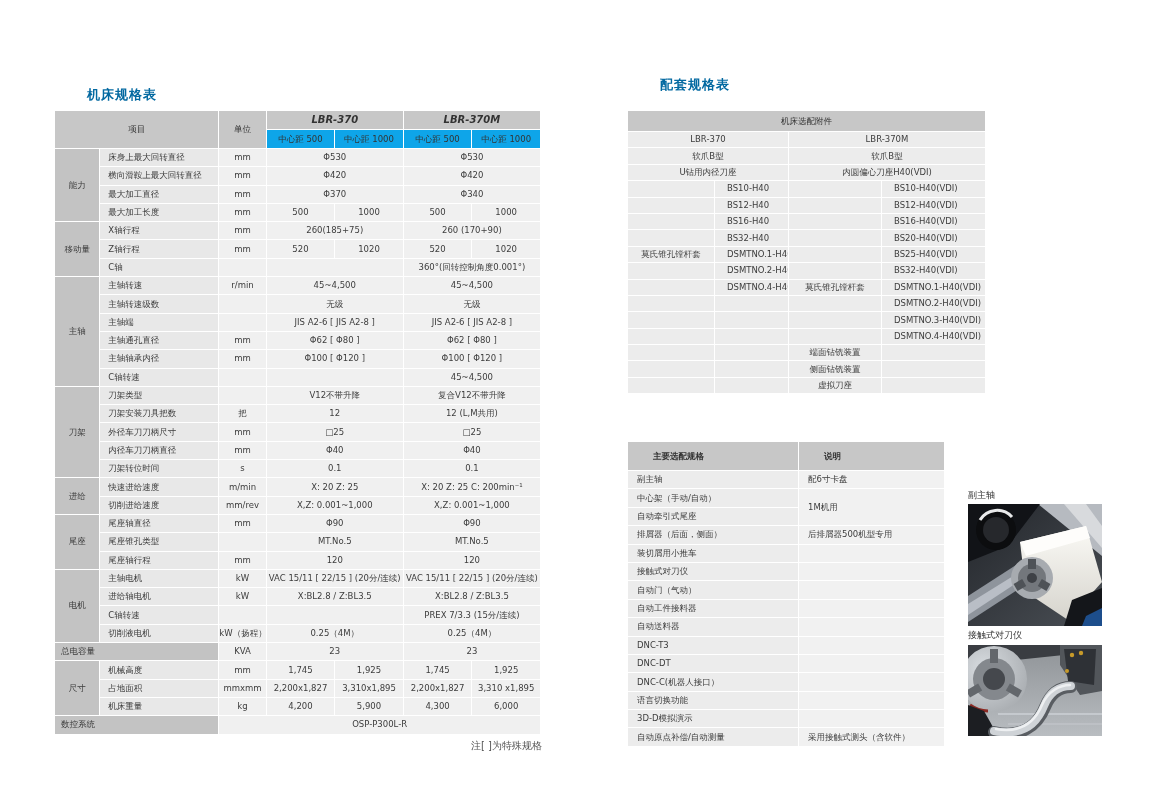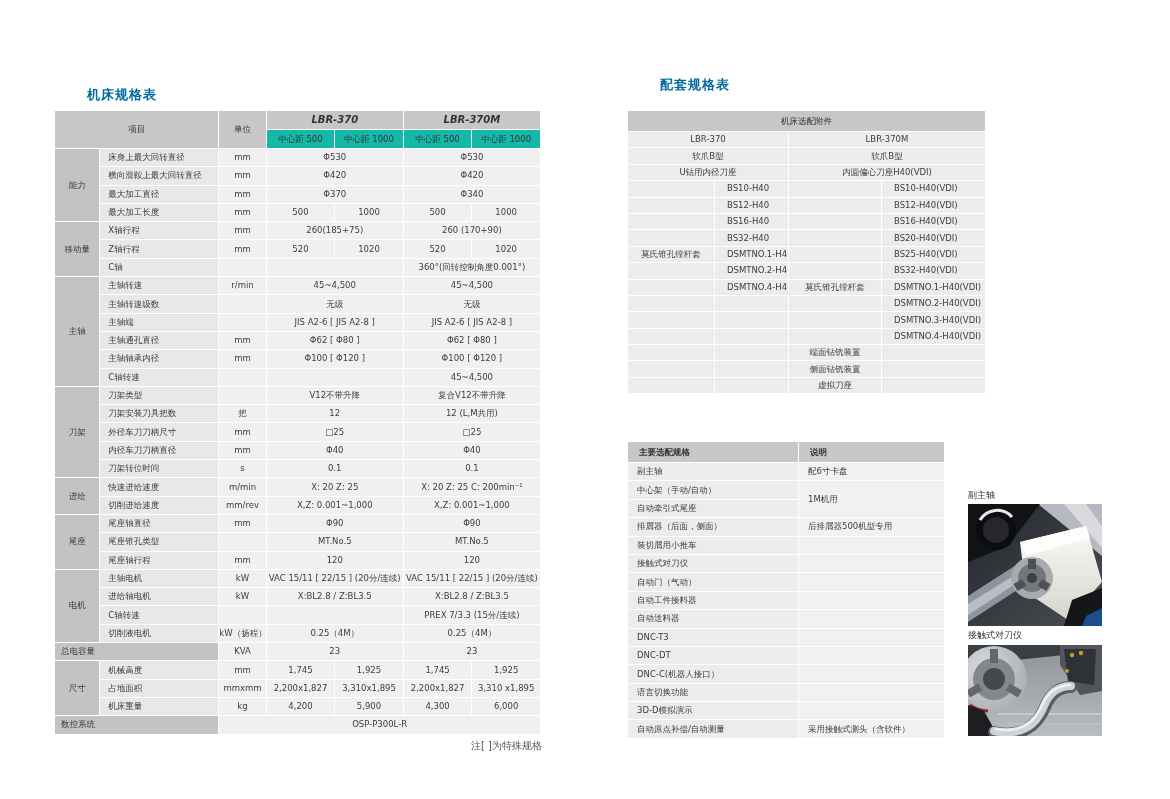--- a/index.html
+++ b/index.html
@@ -12,40 +12,40 @@
   .sec-title{font-size:13px;font-weight:bold;color:#0369a1;letter-spacing:1px;margin-left:32px;}
 
   table{border-collapse:separate;border-spacing:1px;table-layout:fixed;background:#fff;}
   td,th{font-size:8.5px;line-height:1.05;overflow:hidden;white-space:nowrap;
         text-align:center;vertical-align:middle;padding:0;font-weight:normal;}
 
   
   #machine-table{width:487px;}
   #machine-table th{height:18px;background:#c7c7c7;color:#333;}
   #machine-table th.model{font-style:italic;font-weight:bold;font-size:10px;}
-  #machine-table th.sub{background:#14b8a6;}
+  #machine-table th.sub{background:#0ea5e9;}
   #machine-table td{height:17.3px;}
   #machine-table td.g{background:#c3c3c3;}
   #machine-table td.gw{background:#c3c3c3;text-align:left;padding-left:6px;}
   #machine-table td.item{background:#e8e8e8;text-align:left;padding-left:8px;margin-left:24px;}
   #machine-table td.u{background:#f0f0f0;}
   #machine-table td.v{background:#f0f0f0;}
   .note{font-size:10px;color:#555;text-align:right;}
 
   
   #accessory-table{width:358px;}
   #accessory-table th{height:20px;background:#c7c7c7;color:#333;}
   #accessory-table td{height:15.4px;background:#ececec;}
   #accessory-table td.val{text-align:left;padding-left:12px;}
   #accessory-table td.mc{background:#ececec;}
 
   
   #options-table{width:317px;}
-  #options-table th{height:20px;background:#c7c7c7;color:#333;font-weight:bold;
-                    text-align:left;padding-left:11px;}
+  #options-table th{height:28px;background:#c7c7c7;color:#333;font-weight:bold;
+                    text-align:left;padding-left:25px;}
   #options-table td{height:17.4px;text-align:left;padding-left:9px;}
   #options-table td.lbl2{background:#ececec;}
   #options-table td.desc{background:#f1f1f1;}
 
   .photo-caption{font-size:9px;color:#333;}
   .photo-frame{display:block;}
 </style>
 </head>
 <body>
 

